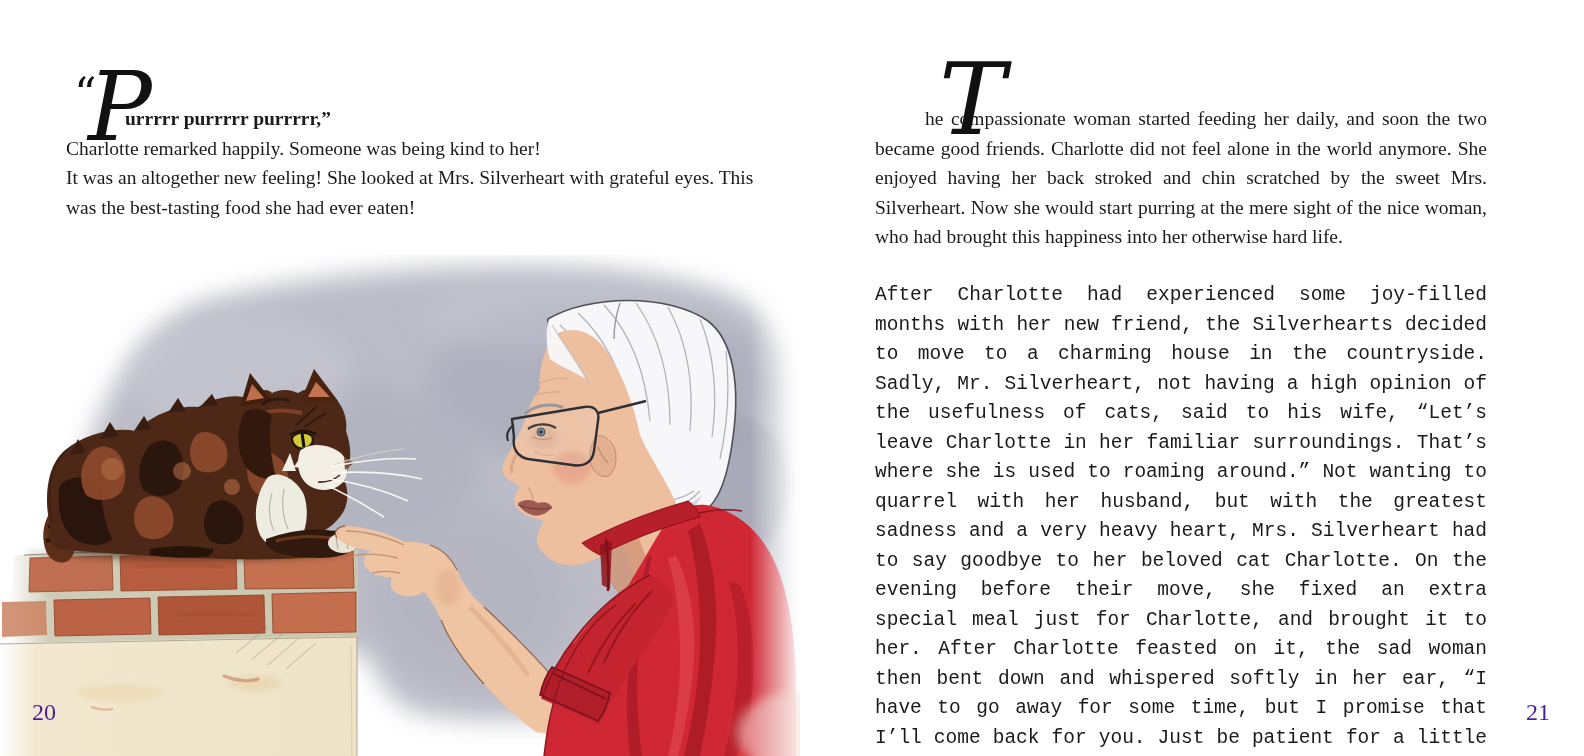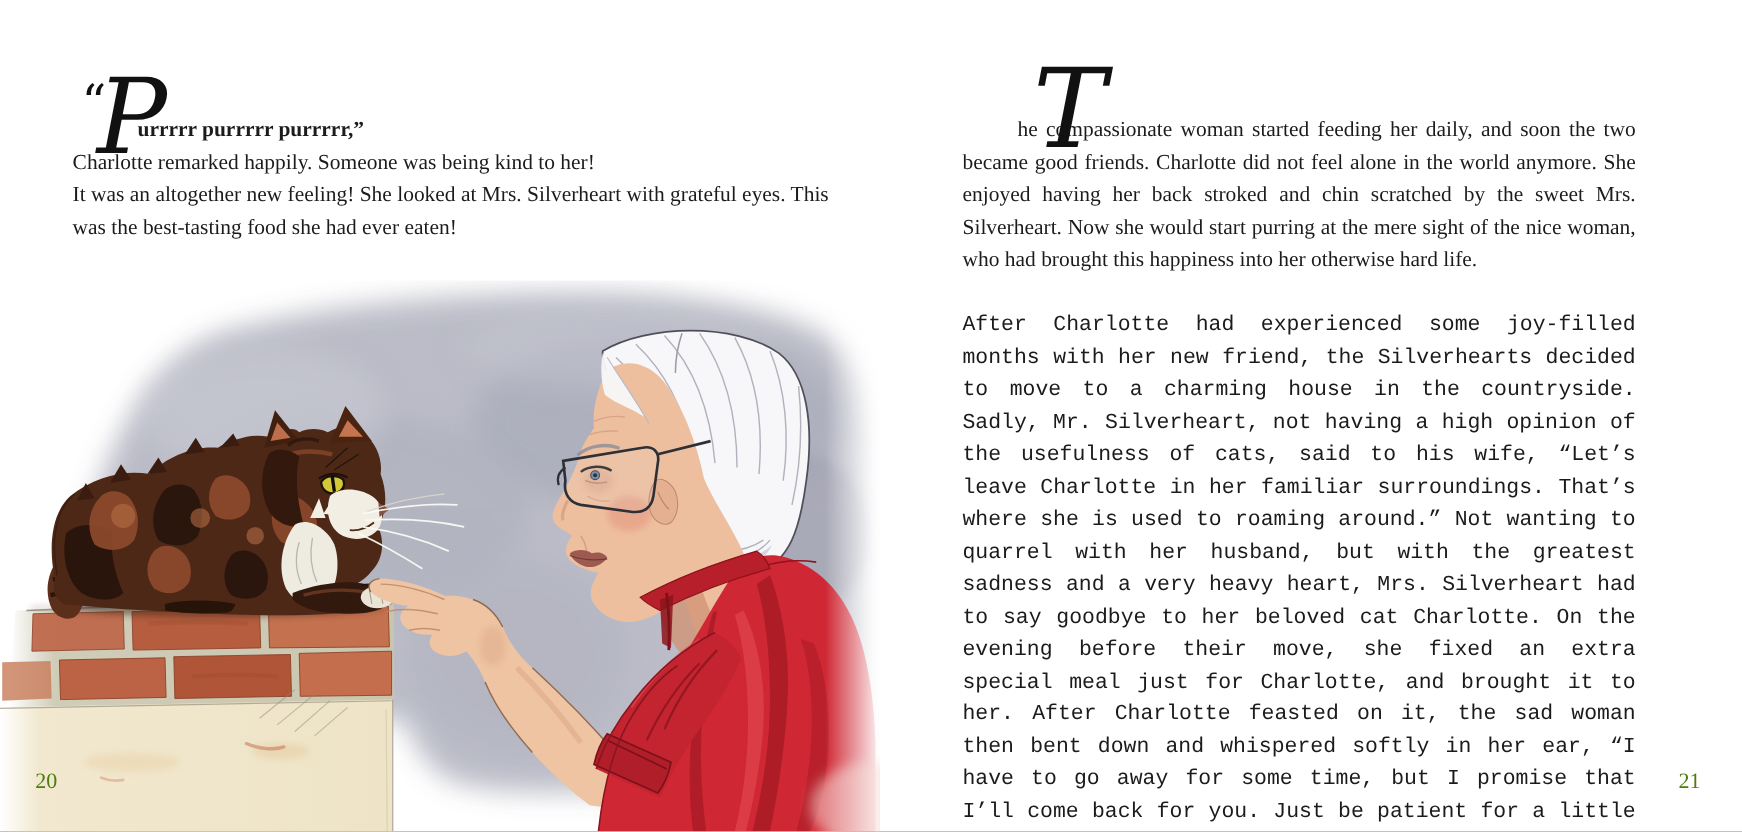--- a/index.html
+++ b/index.html
@@ -12,21 +12,21 @@
   .lp-first{padding-left:59px;font-weight:bold;}
   .right-text{position:absolute;left:875px;top:104px;width:612px;text-align:justify;}
   .para{position:relative;}
   .p1{text-indent:50px;}
   .p2{margin-top:29.5px;font-family:Liberation Mono, monospace;}
   .dropcap{position:absolute;font-style:italic;font-family:"DejaVu Serif",serif;line-height:1;color:#111;}
   .dropcap-quote{left:8px;top:-32px;font-size:44px;font-style:normal;}
   .dropcap-p{left:22px;top:-44px;font-size:95px;}
   .dropcap-t{left:14px;top:-54px;font-size:100px;}
   .pline{margin:0;}
-  .pagenum{position:absolute;font-size:20px;color:#4d7c0f;z-index:5;}
+  .pagenum{position:absolute;font-size:24px;color:#4c1d95;z-index:5;}
   .pn-left{left:32px;top:699px;}
   .pn-right{left:1526px;top:699px;}
   .illu{position:absolute;left:0;top:255px;width:800px;height:501px;}
 </style>
 </head>
 <body>
 
 <div class="spread">
 
   <div class="left-text bodytext para">

